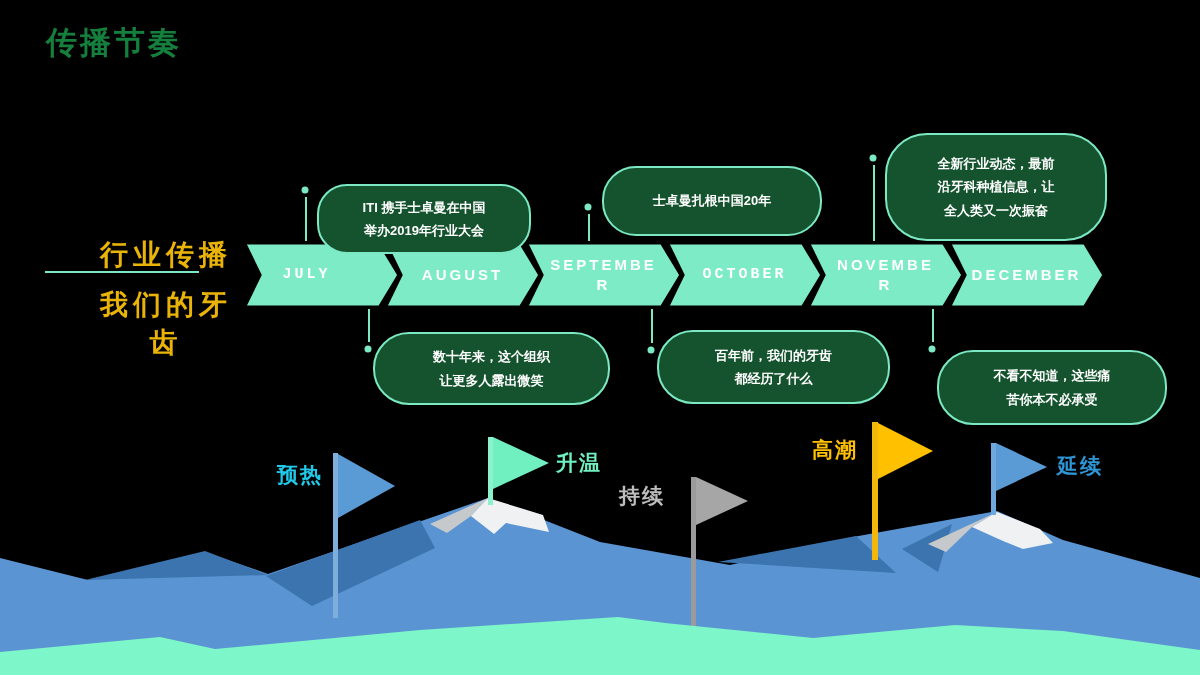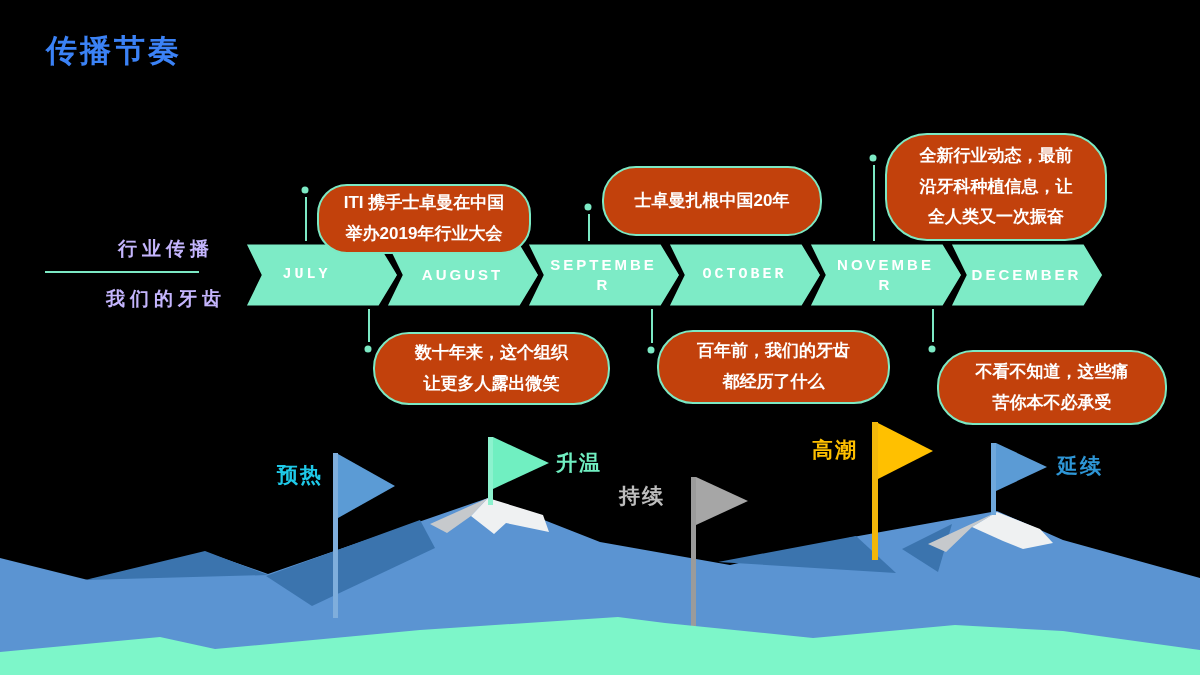--- a/index.html
+++ b/index.html
@@ -2,37 +2,37 @@
 <html><head>
 <meta charset="utf-8">
 <style>
   html,body{margin:0;padding:0;}
   body{
     width:1200px;height:675px;background:#000;overflow:hidden;position:relative;
     font-family:"Liberation Sans", sans-serif;
   }
   .abs{position:absolute;}
   #page-title{
-    left:46px;top:30px;font-size:31px;font-weight:bold;letter-spacing:3px;
-    color:#3b82f6;z-index:3;
+    left:46px;top:22px;font-size:31px;font-weight:bold;letter-spacing:3px;
+    color:#15803d;z-index:3;
   }
   .axis-label{
-    left:90px;width:152px;text-align:center;font-size:19px;font-weight:bold;
-    letter-spacing:5px;color:#c4b5fd;z-index:3;
+    left:90px;width:152px;text-align:center;font-size:28px;font-weight:bold;
+    letter-spacing:5px;color:#eab308;z-index:3;
   }
   #axis-divider{left:45px;top:271px;width:154px;height:2px;background:#7CE9C4;z-index:3;}
   #scene{left:0;top:0;width:1200px;height:675px;z-index:1;}
   .month-label{
     top:243px;height:64px;display:flex;align-items:center;justify-content:center;
     color:#fff;font-size:15px;font-weight:bold;letter-spacing:3px;line-height:1.35;
     text-align:center;white-space:pre-line;z-index:2;
   }
   .callout{
-    background:#c2410c;border:2px solid #7CE9C4;color:#fff;font-weight:bold;
-    font-size:17px;line-height:1.8;text-align:center;white-space:pre-line;
+    background:#14532d;border:2px solid #7CE9C4;color:#fff;font-weight:bold;
+    font-size:13px;line-height:1.8;text-align:center;white-space:pre-line;
     display:flex;align-items:center;justify-content:center;z-index:2;
   }
   .phase-label{font-family:"Liberation Sans",sans-serif;font-size:21px;font-weight:bold;letter-spacing:2px;}
 </style>
 </head>
 <body>
 
 <div class="abs" id="page-title">传播节奏</div>
 
 <div class="abs axis-label" style="top:236px;">行业传播</div>

